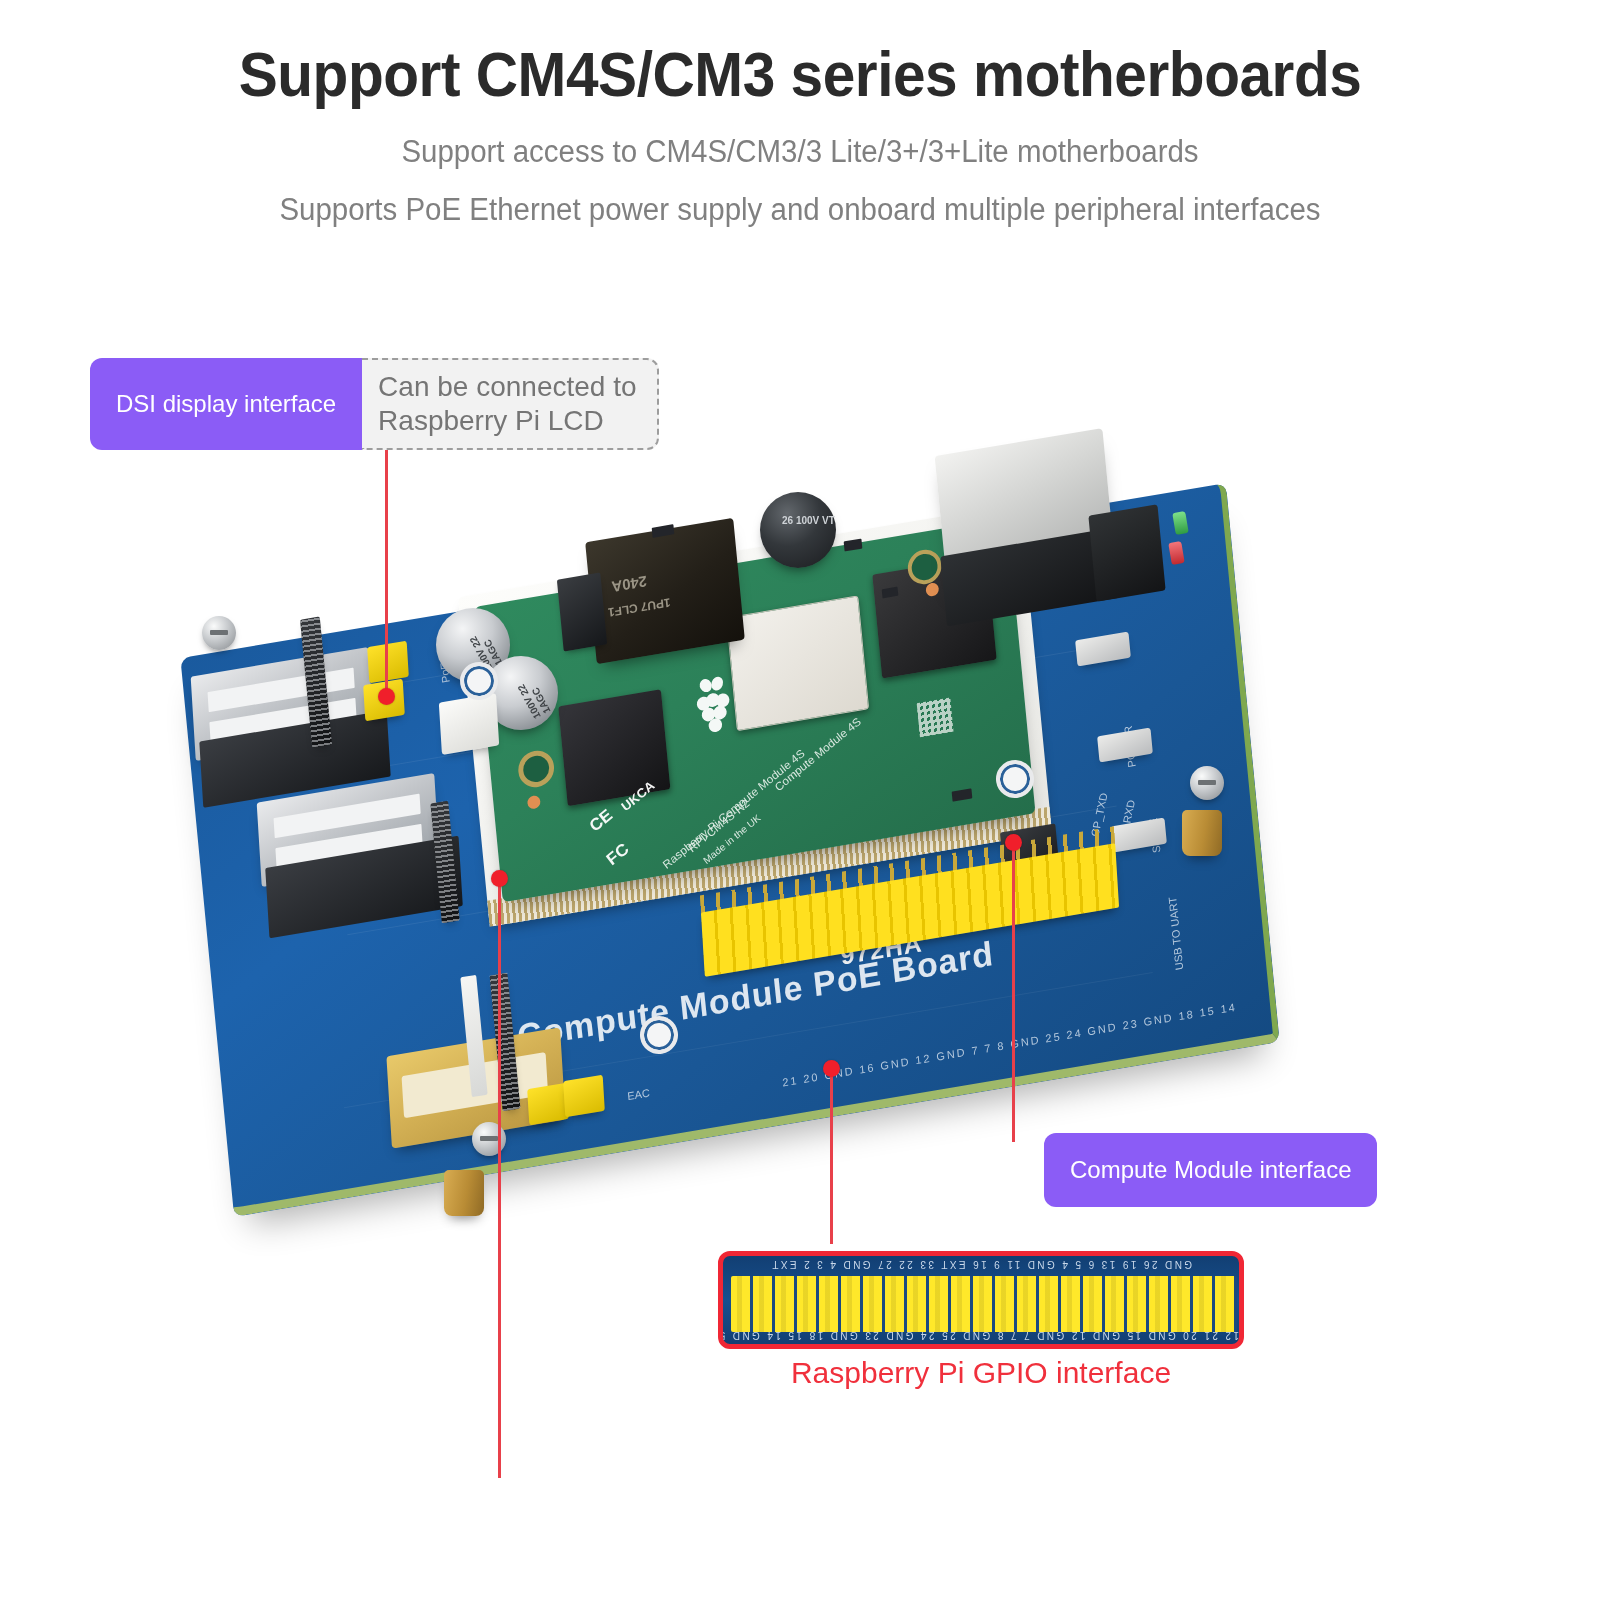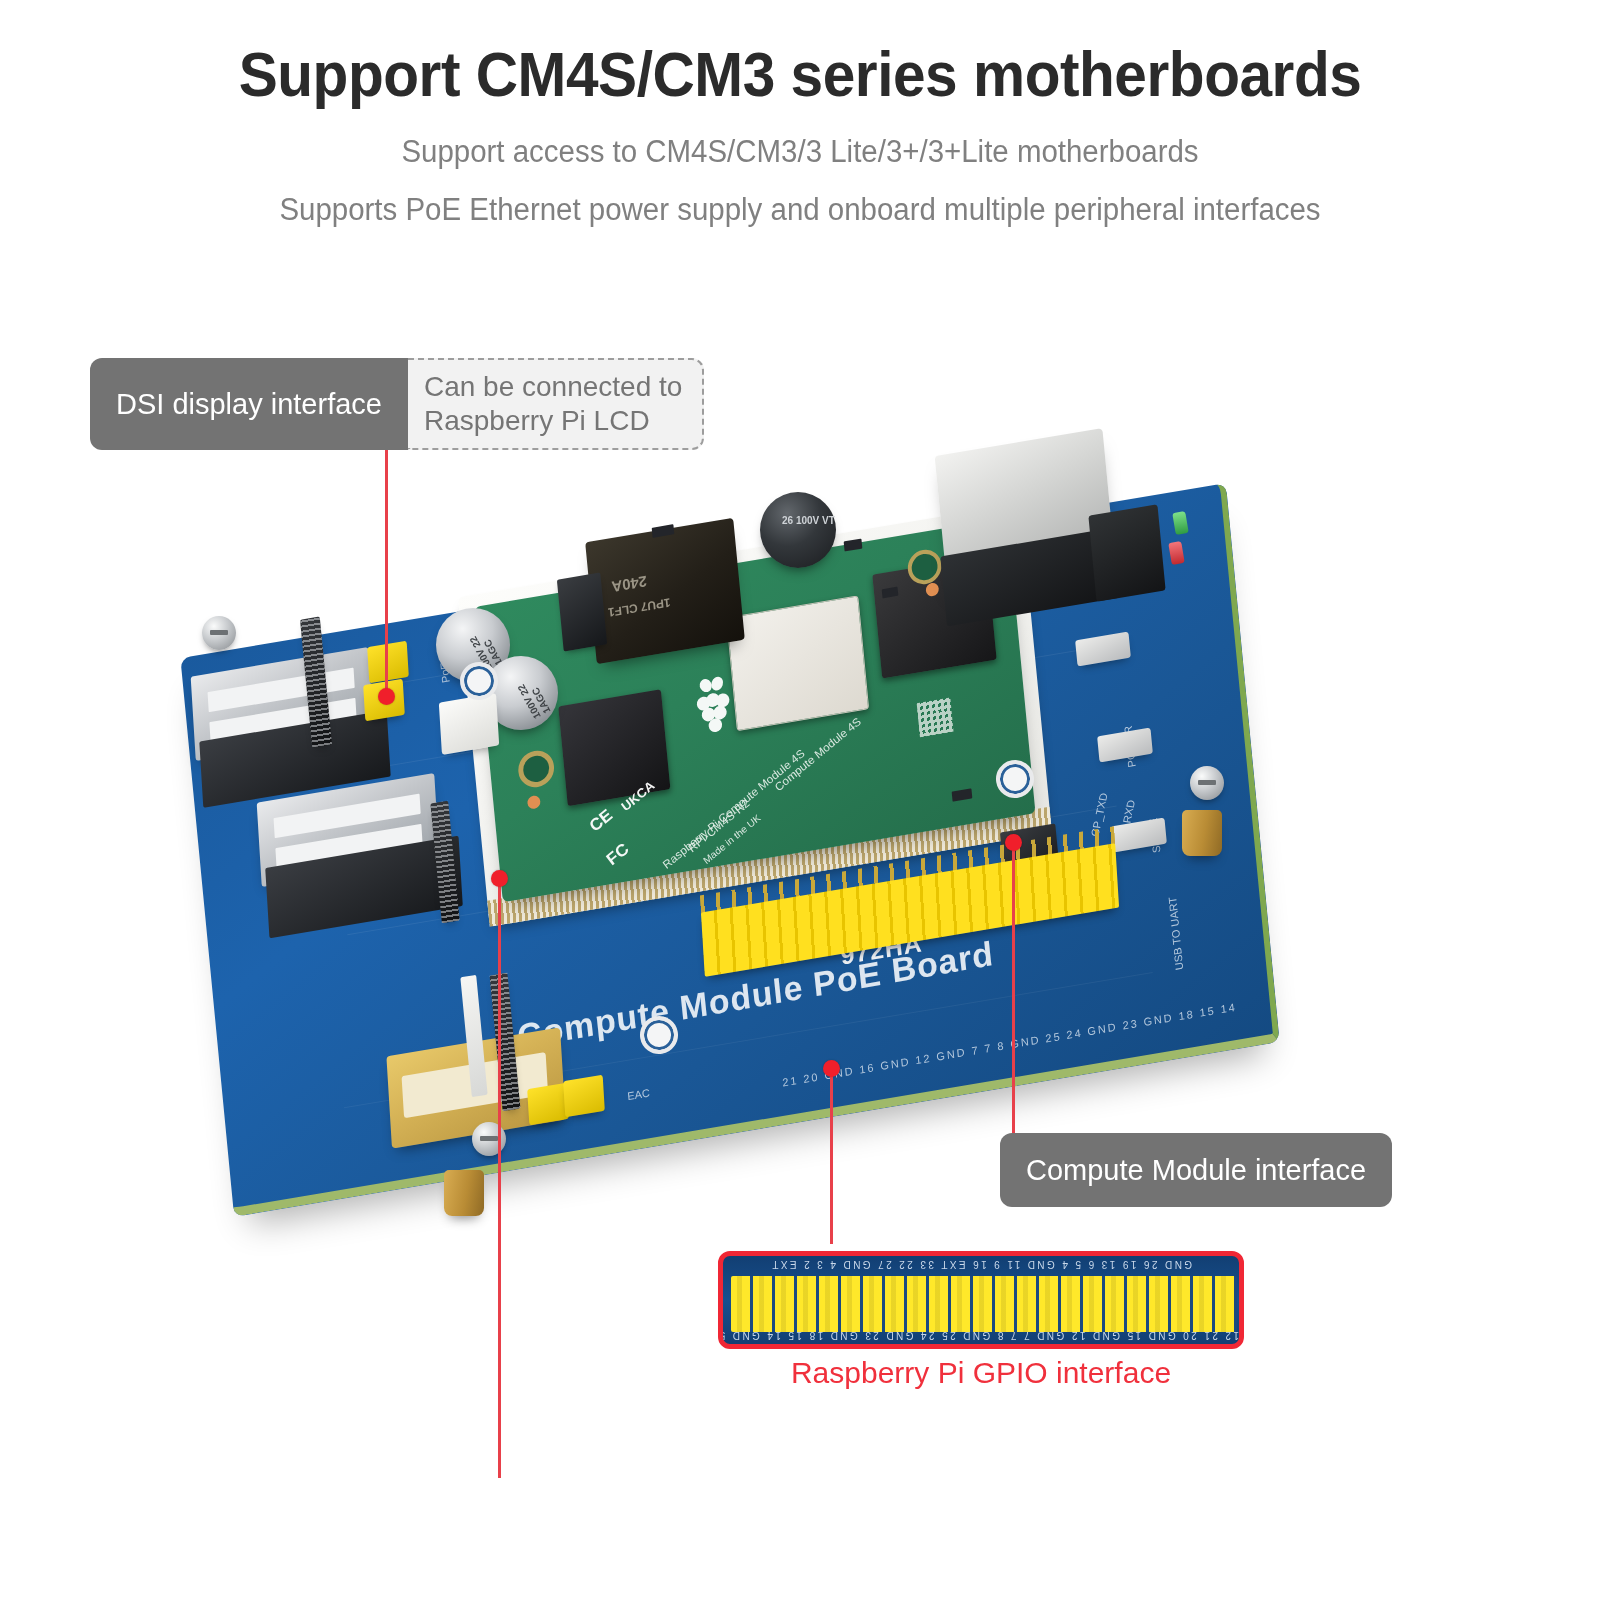--- a/index.html
+++ b/index.html
@@ -288,22 +288,22 @@
   
   .lead{position:absolute;background:#e8404a;}
   .dot{
     position:absolute;width:17px;height:17px;border-radius:50%;
     background:#f01f2b;box-shadow:0 0 2px rgba(0,0,0,.25);
   }
 
   
   .callout{position:absolute;display:flex;align-items:stretch;}
   .badge{
-    background:#737373;color:#ffffff;
-    font-size:29px;
+    background:#8b5cf6;color:#ffffff;
+    font-size:24px;
     display:flex;align-items:center;
     padding:0 26px;
     white-space:nowrap;
     border-radius:12px;
   }
   .badge.rounded-left{border-radius:12px 0 0 12px;}
   .note{
     background:#f2f2f2;color:#757575;
     border:2px dashed #9d9d9d;border-left:none;
     border-radius:0 12px 12px 0;
@@ -533,21 +533,21 @@
 
 <div class="callout" style="left:90px;top:358px;">
   <div class="badge rounded-left">DSI display interface</div>
   <div class="note">Can be connected to
 Raspberry Pi LCD</div>
 </div>
 
 <div class="callout" style="left:90px;top:1468px;">
 </div>
 
-<div class="callout" style="left:1000px;top:1133px;">
+<div class="callout" style="left:1044px;top:1133px;">
   <div class="badge" style="height:74px;">Compute Module interface</div>
 </div>
 
 <div id="gpio-inset">
   <div class="inset-silk-top">GND 26 19 13 6 5 4 GND 11 9 16 EXT 33 22 27 GND 4 3 2 EXT</div>
   <div class="inset-pins"></div>
   <div class="inset-holes"></div>
   <div class="inset-silk-bot">12 21 20 GND 15 GND 12 GND 7 7 8 GND 25 24 GND 23 GND 18 15 14 GND 5V 5V</div>
 </div>
 <div id="gpio-caption">Raspberry Pi GPIO interface</div>

